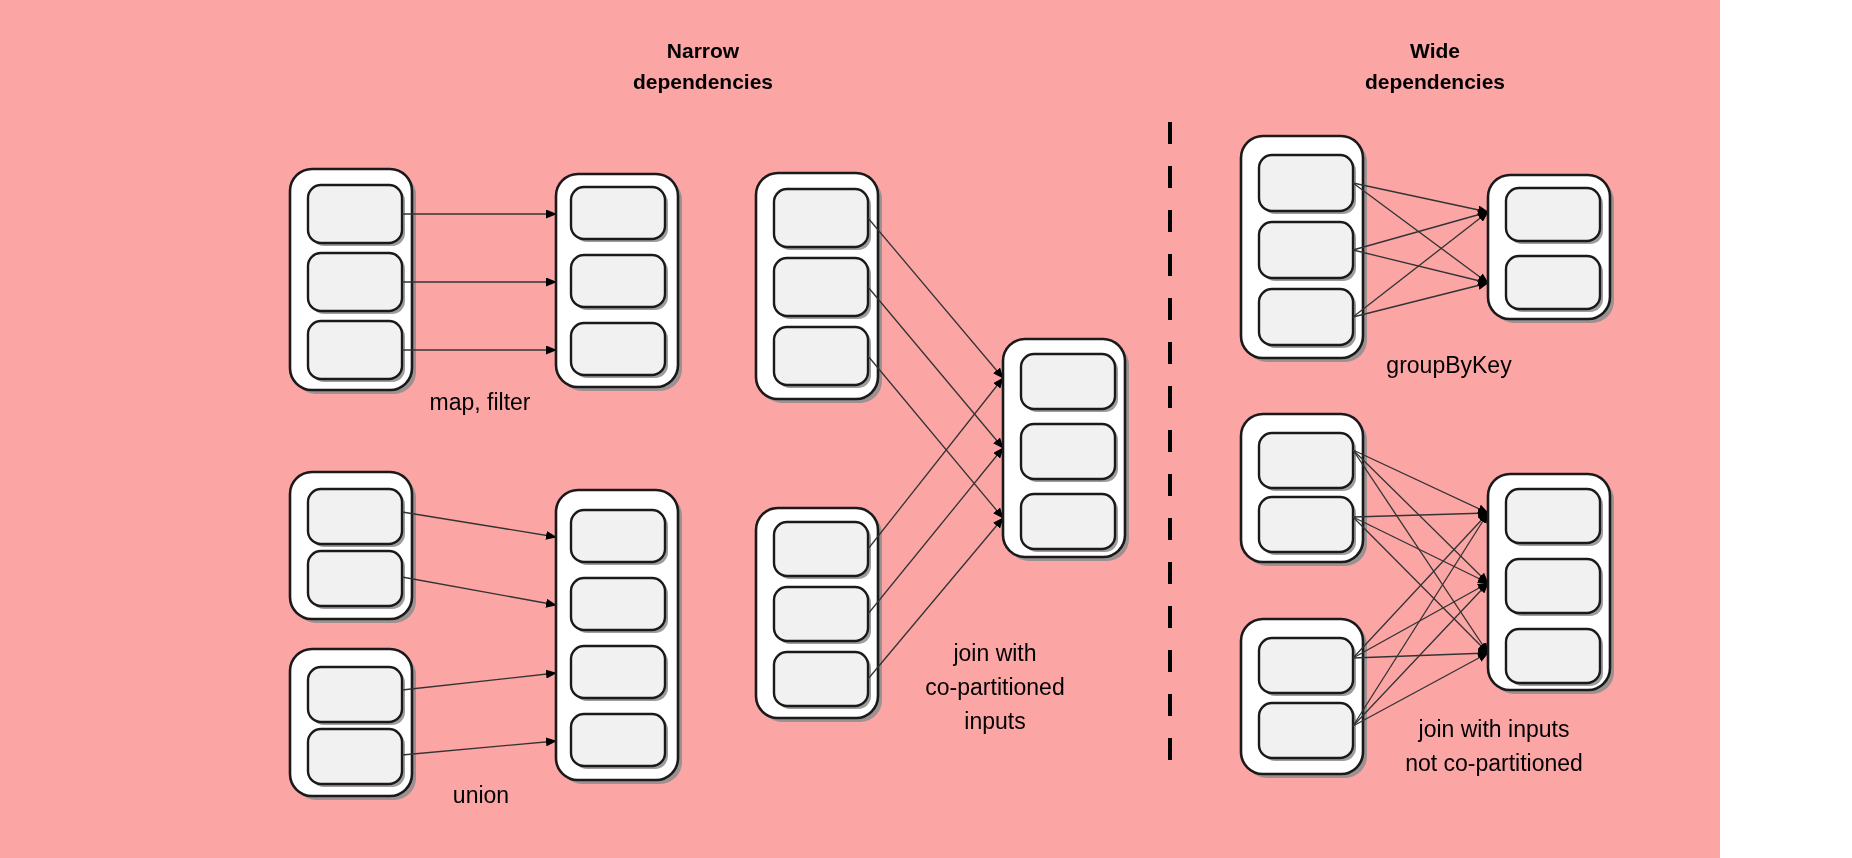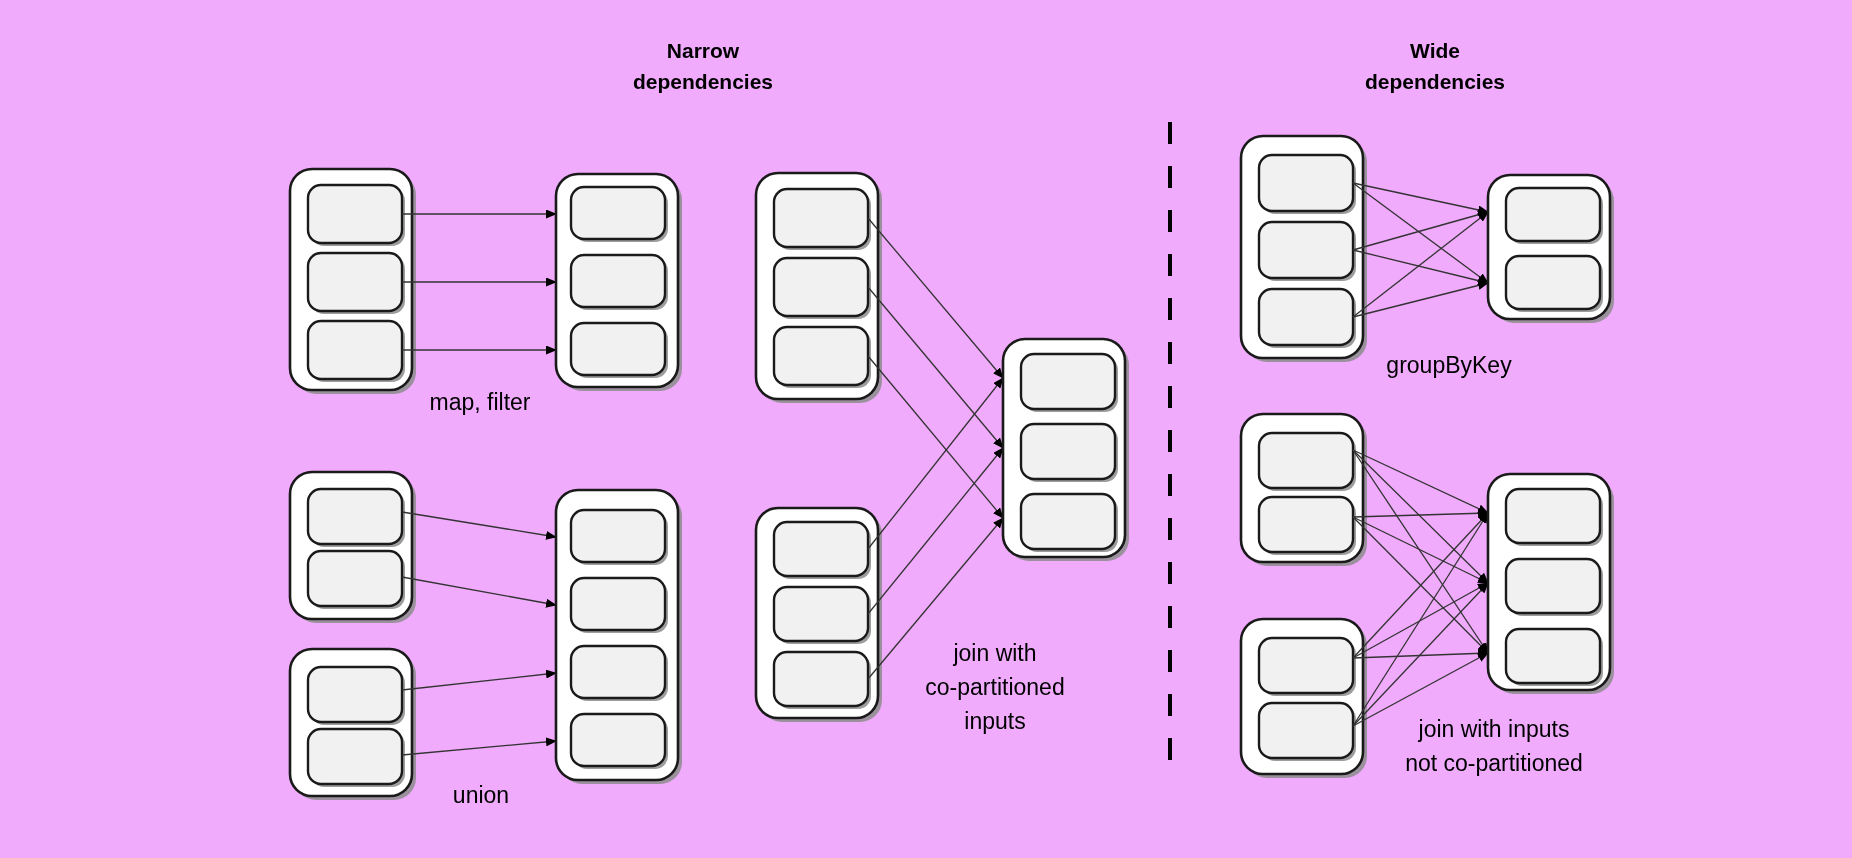--- a/index.html
+++ b/index.html
@@ -7,23 +7,23 @@
     margin: 0;
     padding: 0;
     background: #ffffff;
   }
   body {
     font-family: "Liberation Sans", sans-serif;
     color: #000000;
   }
   #canvas {
     position: relative;
-    width: 1852px;
+    width: 1720px;
     height: 858px;
-    background: #f0abfc;
+    background: #fca5a5;
     overflow: hidden;
   }
   #diagram-svg {
     position: absolute;
     left: 0;
     top: 0;
     width: 1852px;
     height: 858px;
   }
   .section-title {

